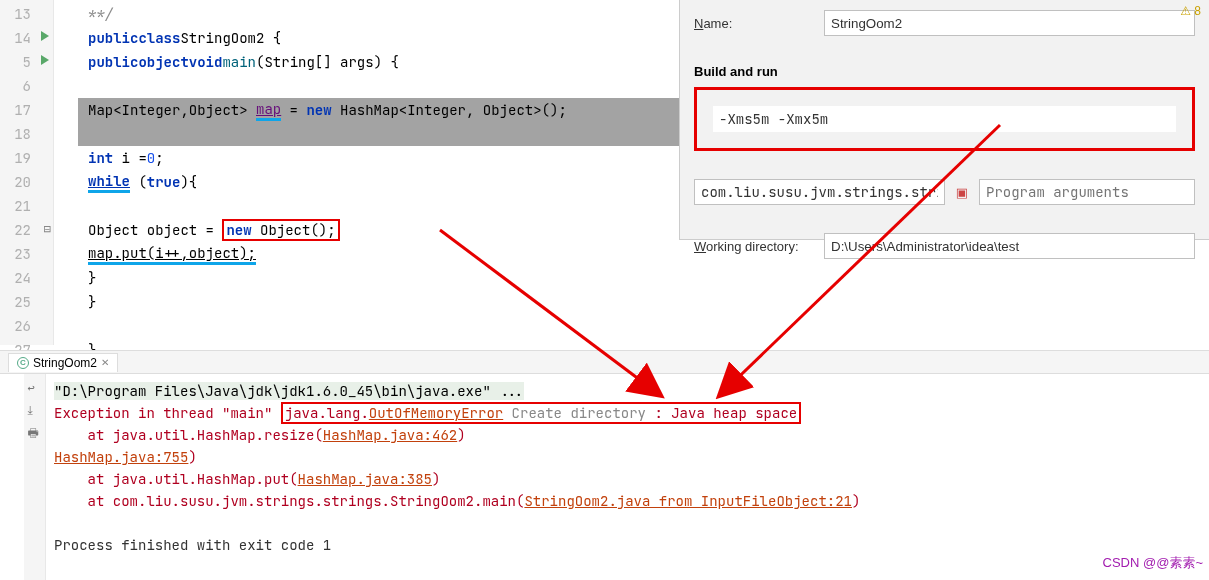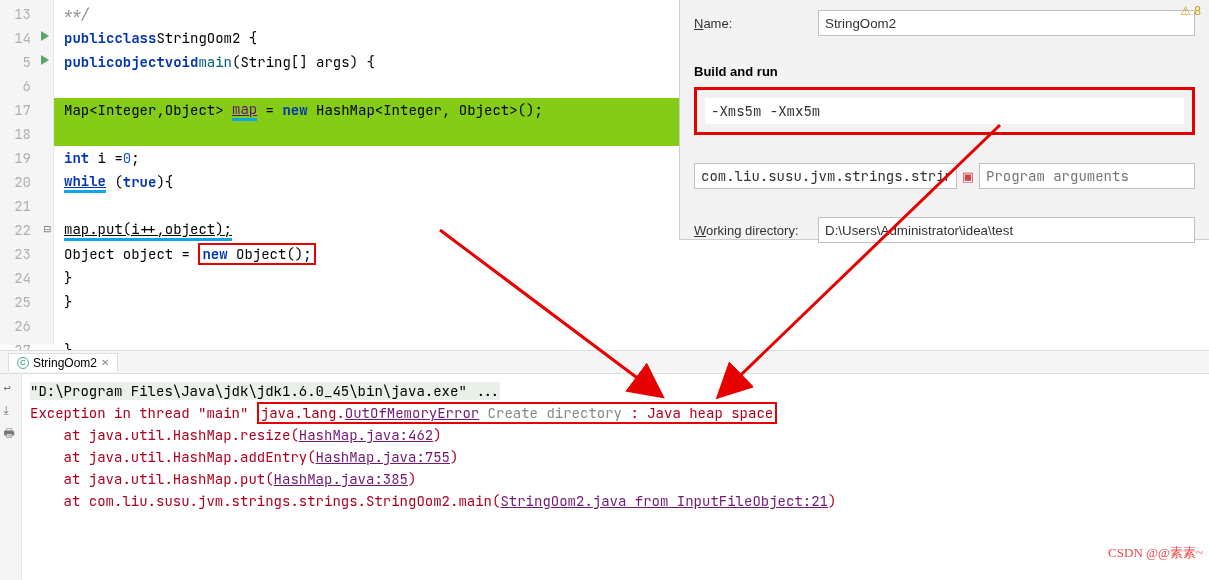--- a/index.html
+++ b/index.html
@@ -5,100 +5,100 @@
 * { box-sizing: border-box; margin: 0; padding: 0; }
 body {
   font-family: "Segoe UI", Tahoma, sans-serif;
   font-size: 13px;
   background: #fff;
   width: 1209px;
   height: 580px;
   position: relative;
   overflow: hidden;
 }
-.mono { font-family: "Consolas","JetBrains Mono",monospace; font-size: 14px; }
+.mono { font-family: "Consolas","JetBrains Mono",monospace; font-size: 14px; padding-left: 24px; }
 
 
 .editor {
   position: absolute;
   left: 0; top: 0; width: 1209px; height: 345px;
   display: flex;
   background: #fff;
 }
 .gutter {
   width: 54px;
   background: #f5f5f5;
   border-right: 1px solid #e8e8e8;
   color: #b0b0b0;
   padding-top: 2px;
 }
 .gutter-row { height: 24px; display:flex; align-items:center; justify-content:flex-end; padding-right: 22px; position:relative;}
 .run-icon { position:absolute; right:4px; top:5px; width:0;height:0;border-left:8px solid #59a869;border-top:5px solid transparent;border-bottom:5px solid transparent;}
 .bp-icon::before { content:"⊟"; position:absolute; right:2px; top:3px; color:#888; font-size:12px;}
 .code { flex:1; padding-top:2px; }
 .code-line { height:24px; display:flex; align-items:center; padding-left: 10px; white-space: pre; }
-.hl-line { background: #84cc16; }
+.hl-line { background: #a3a3a3; }
 .kw { color: #0033b3; font-weight: 600; }
 .var { color: #660e7a;}
 .fn { color: #00627a; }
 .num { color: #1750eb;}
 .cmt { color: #8c8c8c; font-style: italic; }
 
 
 .hand-underline { border-bottom: 3px solid #0ea5e9; text-decoration: underline; }
 .red-box { border: 2px solid #e60000; padding: 0 2px; }
 
 
 .config-panel {
   position: absolute;
   top: 0; right: 0; width: 530px; height: 240px;
   background: #f2f2f2;
   border-left: 1px solid #ccc;
   border-bottom: 1px solid #ccc;
   padding: 10px 14px;
 }
-.cfg-row { display:flex; align-items:center; margin-bottom: 28px; gap:4px;}
+.cfg-row { display:flex; align-items:center; margin-bottom: 28px; gap:10px;}
 .cfg-label { width: 120px; color: #333; }
 .cfg-label .u { text-decoration: underline; }
 .cfg-input {
   flex:1; height: 26px; border: 1px solid #c0c0c0; background:#fff;
   padding: 0 6px; color: #333;
 }
 .cfg-input.gray { color: #888; }
 .cfg-section { font-weight:600; margin: 10px 0 8px; }
 .cfg-dropdown { position:relative; }
 .cfg-dropdown::after { content:"▾"; position:absolute; right:8px; top:4px; color:#555;}
 .warn-badge { position:absolute; top:4px; right:8px; color:#c9a100; font-size:12px;}
-.vmopts-box { border: 3px solid #e60000; padding:8px; }
+.vmopts-box { border: 3px solid #e60000; padding:16px; }
 
 
 .tab-bar { position:absolute; left:0; top:350px; height:24px; width:1209px; background:#f5f5f5; border-top:1px solid #ddd; border-bottom:1px solid #ddd; display:flex; align-items:center; padding-left:8px; gap:4px;}
 .tab { background:#fff; border:1px solid #ddd; border-bottom:none; padding:2px 8px; font-size:12px; display:flex; align-items:center; gap:4px;}
 .tab-close { color:#888; font-size:10px;}
 .tab-icon-c { width:12px;height:12px;border:1px solid #5a8;border-radius:6px;display:inline-flex;align-items:center;justify-content:center;font-size:8px;color:#5a8;font-weight:bold;}
 
 .console {
   position:absolute; left:0; top:374px; width:1209px; height:206px;
   display:flex;
 }
 .console-gutter { width:22px; background:#f5f5f5; border-right:1px solid #e8e8e8; display:flex; flex-direction:column; align-items:center; padding-top:6px; gap:8px;}
 .cg-icon { width:14px;height:14px; color:#777; font-size:12px; }
 .console-body { flex:1; padding:6px 8px; }
 .console-line { height:22px; display:flex; align-items:center; white-space:pre;}
 .err { color: #b00020; }
-.lnk { color: #701a75; text-decoration: underline; }
+.lnk { color: #c2410c; text-decoration: underline; }
 .gray { color: #888; }
 .cmd-hl { background: #e8f0e8; }
 
 .exit-line { color: #333; }
 
 
 .arrow-svg { position:absolute; left:0; top:0; width:1209px; height:580px; pointer-events:none; }
 
-.watermark { position:absolute; right:6px; bottom:18px; color:#ef4444; font-size:13px;font-family:Liberation Serif, serif;}
+.watermark { position:absolute; right:6px; bottom:8px; color:#a21caf; font-size:13px;}
 </style>
 </head>
 <body>
 
 <div class="editor">
   <div class="gutter mono">
     <div class="gutter-row">
         <span>13</span>
       </div>
     <div class="gutter-row">
@@ -149,22 +149,22 @@
   <div class="code mono">
     <div class="code-line">    <span class="cmt">**/</span></div>
     <div class="code-line">    <span class="kw">public</span> <span class="kw">class</span> <span>StringOom2</span><span> {</span></div>
     <div class="code-line">        <span class="kw">public</span> <span class="kw">object</span> <span class="kw">void</span> <span class="fn">main</span><span>(String[] args) {</span></div>
     <div class="code-line"></div>
     <div class="code-line hl-line">            <span>Map&lt;Integer,Object&gt; </span><span class="var hand-underline">map</span><span> = </span><span class="kw">new</span><span> HashMap&lt;Integer, Object&gt;();</span></div>
     <div class="code-line hl-line"></div>
     <div class="code-line">            <span class="kw">int</span><span> i =</span><span class="num">0</span><span>;</span></div>
     <div class="code-line">            <span class="kw hand-underline">while</span><span> (</span><span class="kw">true</span><span>){</span></div>
     <div class="code-line"></div>
+    <div class="code-line">                <span>Object object = </span><span class="red-box"><span class="kw">new</span><span> Object();</span></span></div>
     <div class="code-line">                <span class="hand-underline">map.put(i++,object);</span></div>
-    <div class="code-line">                <span>Object object = </span><span class="red-box"><span class="kw">new</span><span> Object();</span></span></div>
     <div class="code-line">            <span>}</span></div>
     <div class="code-line">        <span>}</span></div>
     <div class="code-line"></div>
     <div class="code-line">    <span>}</span></div>
   </div>
 </div>
 
 <div class="config-panel">
   <div class="warn-badge">⚠ <span>8</span></div>
   <div class="cfg-row">
@@ -201,24 +201,25 @@
     <div class="cg-icon">↩</div>
     <div class="cg-icon">⤓</div>
     <div class="cg-icon">🖶</div>
   </div>
   <div class="console-body">
     <div class="console-line"><span class="cmd-hl">"D:\Program Files\Java\jdk\jdk1.6.0_45\bin\java.exe" ...</span></div>
     <div class="console-line err">
       <span>Exception in thread "main" </span><span class="red-box"><span>java.lang.</span><span class="lnk">OutOfMemoryError</span><span class="gray"> Create directory </span><span>: Java heap space</span></span>
     </div>
     <div class="console-line err"><span>    at java.util.HashMap.resize(</span><span class="lnk">HashMap.java:462</span><span>)</span></div>
-    <div class="console-line err"><span>    at java.util.HashMap.addEntry(</span><span class="lnk">HashMap.java:755</span><span>)</span></div>
+    <div class="console-line err"><span class="lnk">HashMap.java:755</span><span>)</span></div>
     <div class="console-line err"><span>    at java.util.HashMap.put(</span><span class="lnk">HashMap.java:385</span><span>)</span></div>
     <div class="console-line err"><span>    at com.liu.susu.jvm.strings.strings.StringOom2.main(</span><span class="lnk">StringOom2.java from InputFileObject:21</span><span>)</span></div>
     <div class="console-line"></div>
+    <div class="console-line exit-line">Process finished with exit code 1</div>
   </div>
 </div>
 
 <svg class="arrow-svg">
   <defs>
     <marker id="ah" markerWidth="12" markerHeight="12" refX="10" refY="6" orient="auto">
       <path d="M0,0 L12,6 L0,12 Z" fill="#e60000"></path>
     </marker>
   </defs>
   <line x1="440" y1="230" x2="660" y2="395" stroke="#e60000" stroke-width="3" marker-end="url(#ah)"></line>

